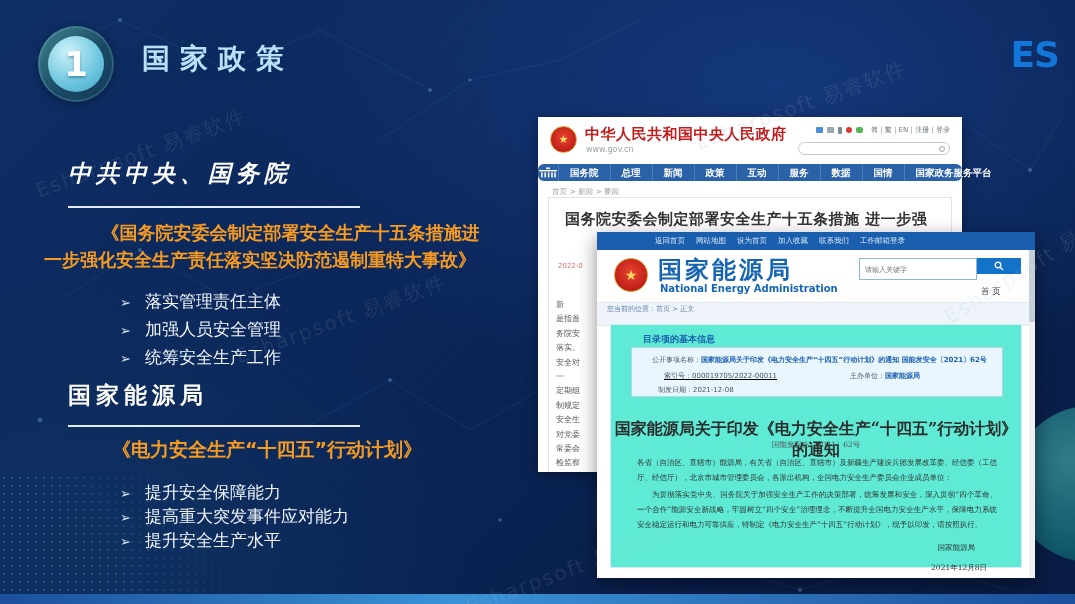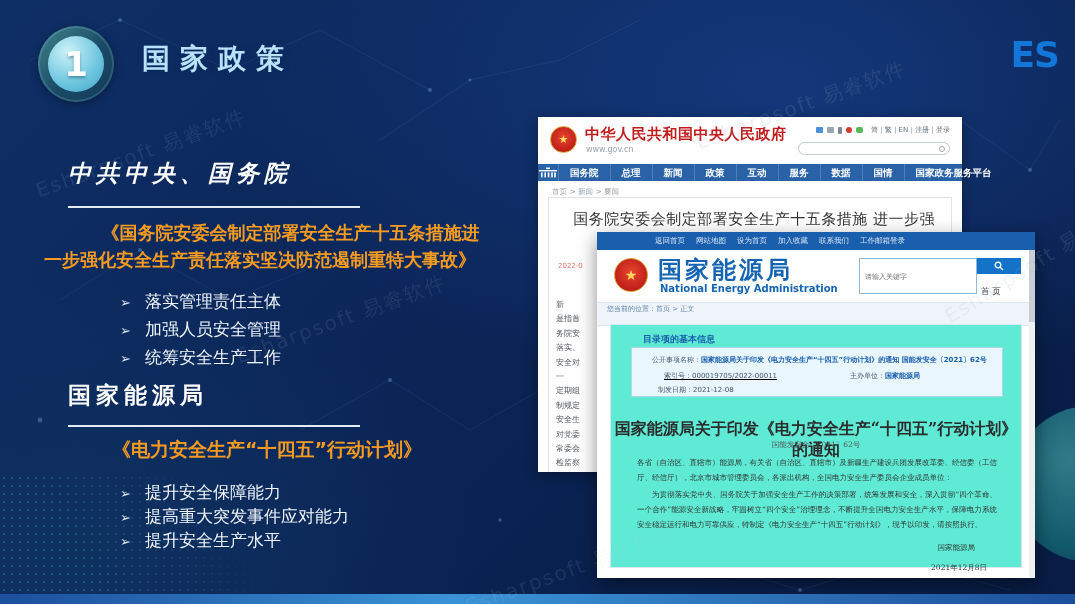--- a/index.html
+++ b/index.html
@@ -103,35 +103,35 @@
   .gov-search{
     position:absolute; right:12px; top:25px; width:152px; height:13px;
     border:1px solid #c2cbd3; border-radius:7px; background:#fff;
   }
   .gov-search .lens{
     position:absolute; right:4px; top:2.5px; width:6px; height:6px;
     border:1px solid #9aa6b0; border-radius:50%;
   }
   .gov-nav{
     position:absolute; left:0; top:47px; width:100%; height:17px; background:#2a62a8;
-    display:flex; align-items:center;
+    display:flex; align-items:center;border-radius:6px;
   }
   .gov-home{ width:38px; display:flex; justify-content:center; }
   .gov-nav-item{
     flex:0 0 auto; padding:0 11px; font-size:9.5px; font-weight:700; color:#fff; line-height:17px;
     border-left:1px solid rgba(255,255,255,.18);
   }
   .gov-crumb{ position:absolute; left:14px; top:70px; font-size:7.5px; color:#97a0a8; }
   .gov-article{
     position:absolute; left:10px; top:80px; width:404px; height:275px;
     border:1px solid #e3e3e3; border-bottom:none;
   }
   .gov-headline{
-    margin:12px 16px 0; font-size:15px; color:#333; font-weight:400;
-    white-space:nowrap; overflow:hidden; letter-spacing:.5px;text-align:right;
+    margin:12px 16px 0; font-size:15px; color:#333; font-weight:700;
+    white-space:nowrap; overflow:hidden; letter-spacing:.5px;
   }
   .gov-date{ position:absolute; left:9px; top:64px; font-size:7px; color:#d9736b; }
   .gov-clip{
     position:absolute; left:7px; top:100px; width:44px; font-size:8px; color:#52575c;
     line-height:14.4px; overflow:hidden; height:170px;
   }
   .gov-clip div{ white-space:nowrap; overflow:hidden; }
   
   .nea-shot{
     position:absolute; left:597px; top:232px; width:438px; height:346px; z-index:3;
@@ -140,21 +140,21 @@
   .nea-topbar{
     height:18px; background:#1a5fae; display:flex; align-items:center; gap:11px;
     padding-left:58px; font-size:7.5px; color:#d9e7f6;
   }
   .nea-header{ position:relative; height:52px; }
   .nea-emblem{ left:17px; top:8px; width:34px; height:34px; font-size:14px; }
   .nea-name{ position:absolute; left:61px; top:4px; font-size:24px; font-weight:800; color:#1565b4; letter-spacing:3px; }
   .nea-en{ position:absolute; left:63px; top:33px; font-size:10px; font-weight:700; color:#1565b4; }
   .nea-search{ position:absolute; right:14px; top:8px; display:flex; }
   .nea-search input{
-    width:118px; height:16px; border:1px solid #8fb8d8; font-size:7px; padding:17px 5px; color:#444; outline:none;
+    width:118px; height:16px; border:1px solid #8fb8d8; font-size:7px; padding:10px 5px; color:#444; outline:none;
   }
   .nea-search .btn{
     width:44px; height:16px; background:#1273c8; border:none; display:flex; align-items:center; justify-content:center; cursor:pointer;
   }
   .nea-nav{ position:absolute; right:20px; top:36px; display:flex; gap:10px; font-size:8.5px; color:#3a3f45;flex-direction:column; }
   .nea-crumbbar{
     position:absolute; left:0; top:70px; width:100%; height:24px; background:#eef4fa;
     border-top:1px solid #dfe9f2; border-bottom:1px solid #dfe9f2;
     font-size:7px; color:#6286ad; line-height:13px; padding-left:10px;
   }

